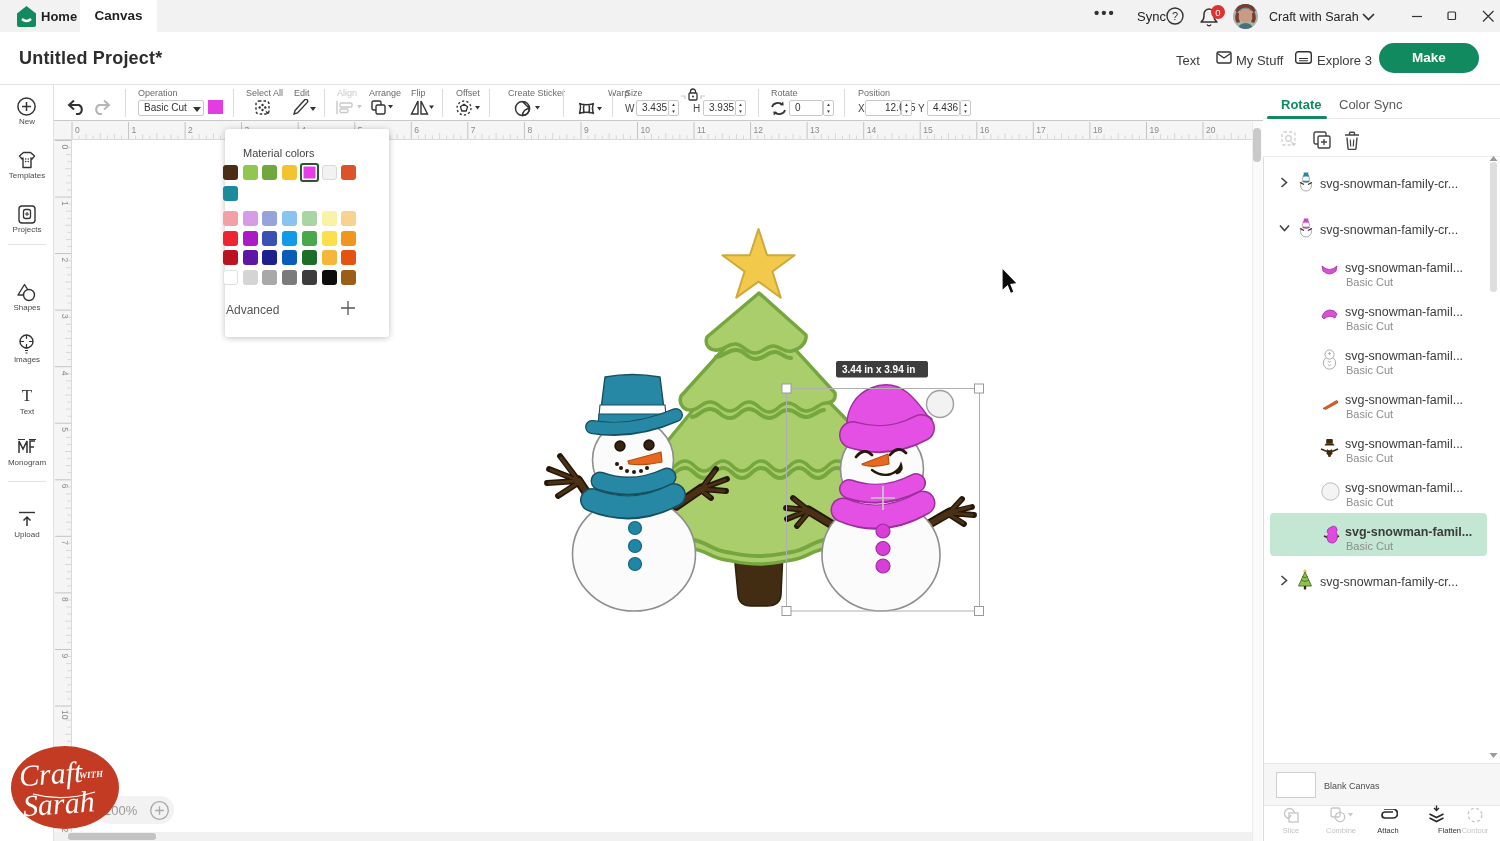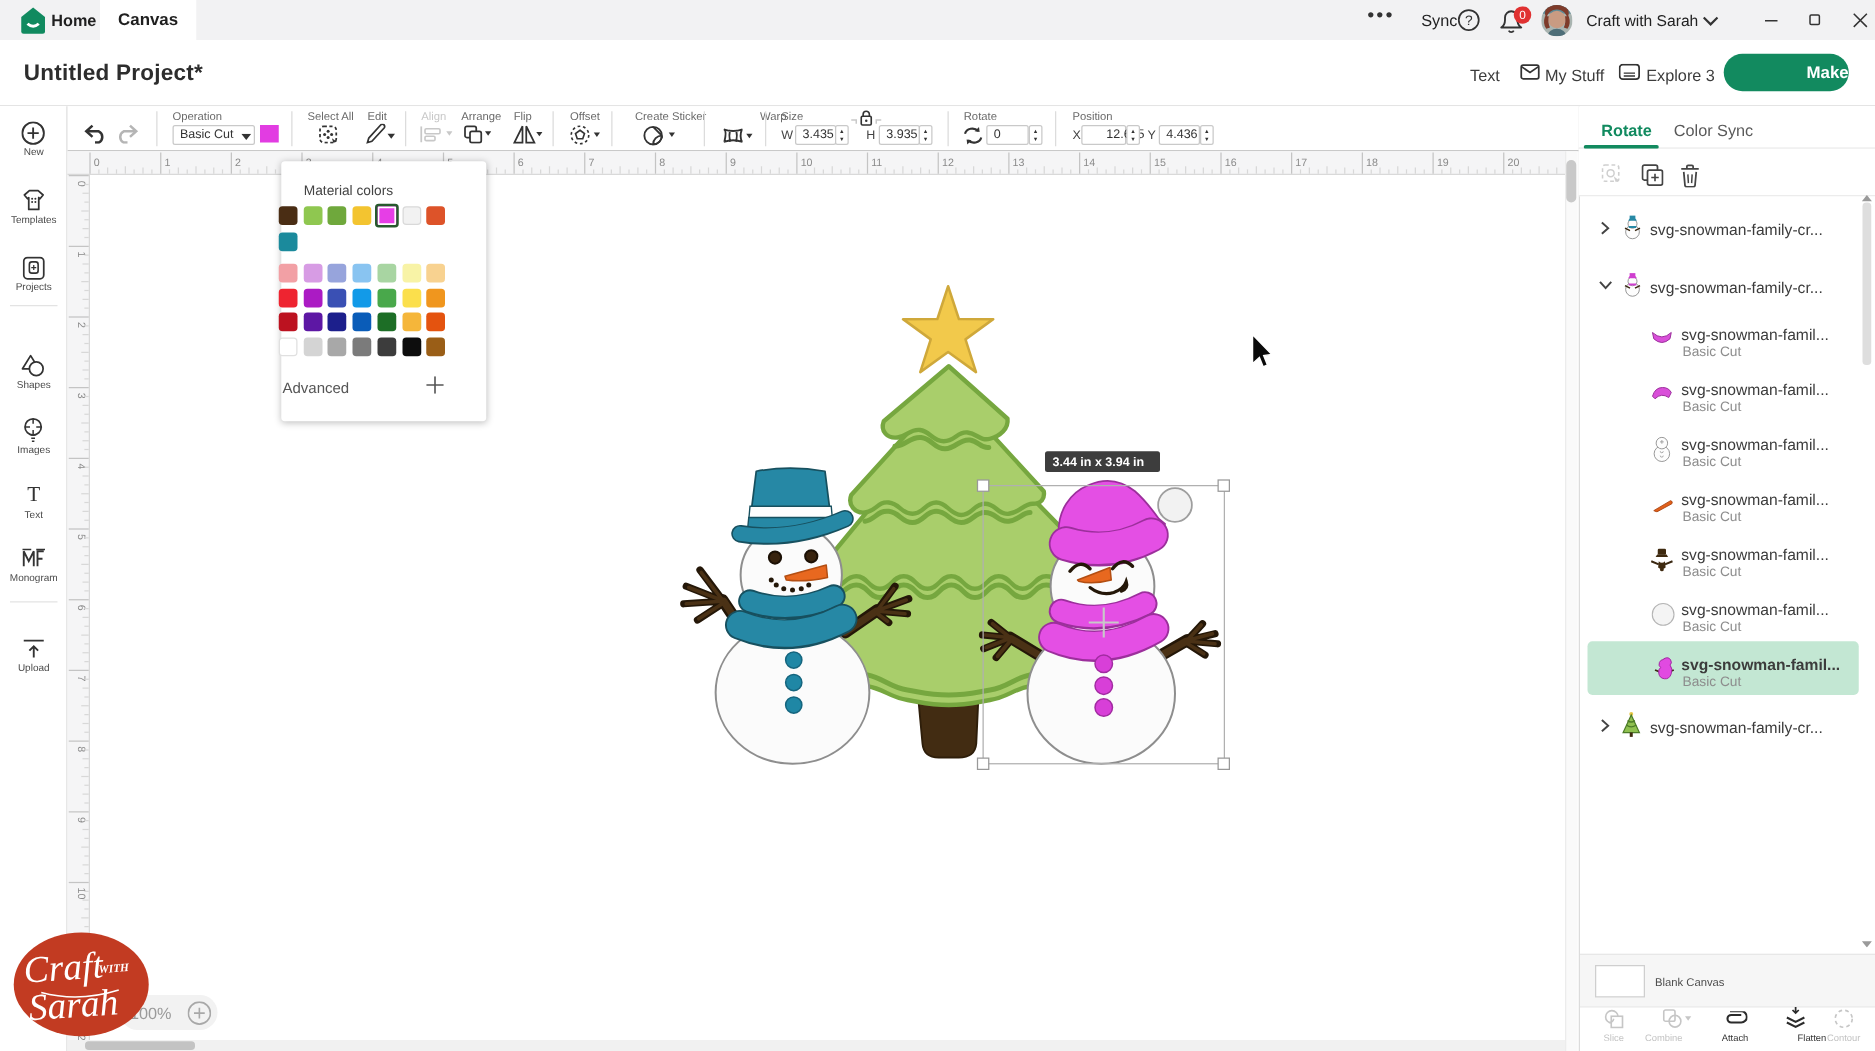--- a/index.html
+++ b/index.html
@@ -14,21 +14,21 @@
 #dots3 { left:1094px; top:4px; font-size:15px; color:#333; letter-spacing:2px; font-weight:700;}
 #helptxt { left:1137px; top:9px; font-size:13px; color:#222; }
 #craft { left:1269px; top:10px; font-size:12.5px; color:#222; }
 
 
 #row2 { left:0; top:32px; width:1500px; height:53px; background:#fff; border-bottom:1px solid #e4e4e4; }
 #proj { left:19px; top:48px; font-size:18px; color:#2d2d2d; font-weight:700; letter-spacing:0.2px;}
 #save { left:1176px; top:53px; font-size:13px; color:#3c3c3c; }
 #mystuff { left:1236px; top:53px; font-size:13px; color:#3c3c3c; }
 #explore { left:1317px; top:53px; font-size:13px; color:#3c3c3c; }
-#makebtn { left:1379px; top:43px; width:100px; height:30px; background:#128a5f; border-radius:15px; color:#fff; font-size:13.5px; font-weight:700; text-align:right; line-height:30px; }
+#makebtn { left:1379px; top:43px; width:100px; height:30px; background:#128a5f; border-radius:15px; color:#fff; font-size:13.5px; font-weight:700; text-align:center; line-height:30px; }
 
 
 #toolbar { left:0; top:85px; width:1265px; height:36px; background:#fff; border-bottom:1px solid #c9c9c9; }
 .tlabel { position:absolute; top:88px; font-size:9px; color:#6a6a6a; }
 .tsep { position:absolute; top:89px; width:1px; height:28px; background:#dcdcdc; }
 .tinput { position:absolute; top:100px; height:16px; border:1px solid #c9c9c9; border-radius:2px; background:#fff; font-size:10px; color:#333; line-height:14px; padding-left:5px; }
 .spin { position:absolute; top:100px; width:11px; height:16px; border:1px solid #c9c9c9; border-radius:2px; background:#fff; font-size:4.5px; color:#333; text-align:center; line-height:6.8px; padding-top:1px; }
 
 
 #sidebar { left:0; top:85px; width:54px; height:756px; background:#fff; border-right:1px solid #e0e0e0; }
@@ -865,21 +865,21 @@
       <circle cx="6.5" cy="6.5" r="5" fill="none" stroke="#c6c6c6" stroke-width="1.3"></circle>
       <rect x="6" y="6" width="9" height="9" fill="#fff" stroke="#c6c6c6" stroke-width="1.3"></rect>
       <path d="M8 8 a4 4 0 0 1 -4 3" fill="none" stroke="#c6c6c6" stroke-width="1.2"></path>
     </svg>
 <div class="bblabel gray" style="left:1266px;width:50px;text-align:center">Slice</div>
 <svg class="abs" style="left:1330px;top:807px" width="24" height="16">
       <rect x="1" y="1" width="9" height="9" rx="1.5" fill="none" stroke="#c6c6c6" stroke-width="1.3"></rect>
       <circle cx="10" cy="10" r="4.7" fill="none" stroke="#c6c6c6" stroke-width="1.3"></circle>
       <path d="M18 6 h5 l-2.5 3.5 Z" fill="#c6c6c6"></path>
     </svg>
-<div class="bblabel gray" style="left:1316px;width:50px;">Combine</div>
+<div class="bblabel gray" style="left:1316px;width:50px;text-align:center">Combine</div>
 <svg class="abs" style="left:1379px;top:809px" width="19" height="12">
       <path d="M14 3 H6 a3 3 0 0 0 0 6 h8 a4.5 4.5 0 0 0 0 -9 H5" fill="none" stroke="#2b2b2b" stroke-width="1.7"></path>
     </svg>
 <div class="bblabel dark" style="left:1363px;width:50px;text-align:center">Attach</div>
 <svg class="abs" style="left:1428px;top:805px" width="17" height="18">
       <path d="M8.5 0.5 v5 M6 3 l2.5 2.5 L11 3" fill="none" stroke="#2b2b2b" stroke-width="1.4"></path>
       <path d="M1.5 9 L8.5 12.5 L15.5 9 M1.5 13 L8.5 16.5 L15.5 13" fill="none" stroke="#2b2b2b" stroke-width="1.7"></path>
     </svg>
 <div class="bblabel dark" style="left:1411px;width:50px;text-align:right">Flatten</div>
 <svg class="abs" style="left:1467px;top:807px" width="16" height="16">

